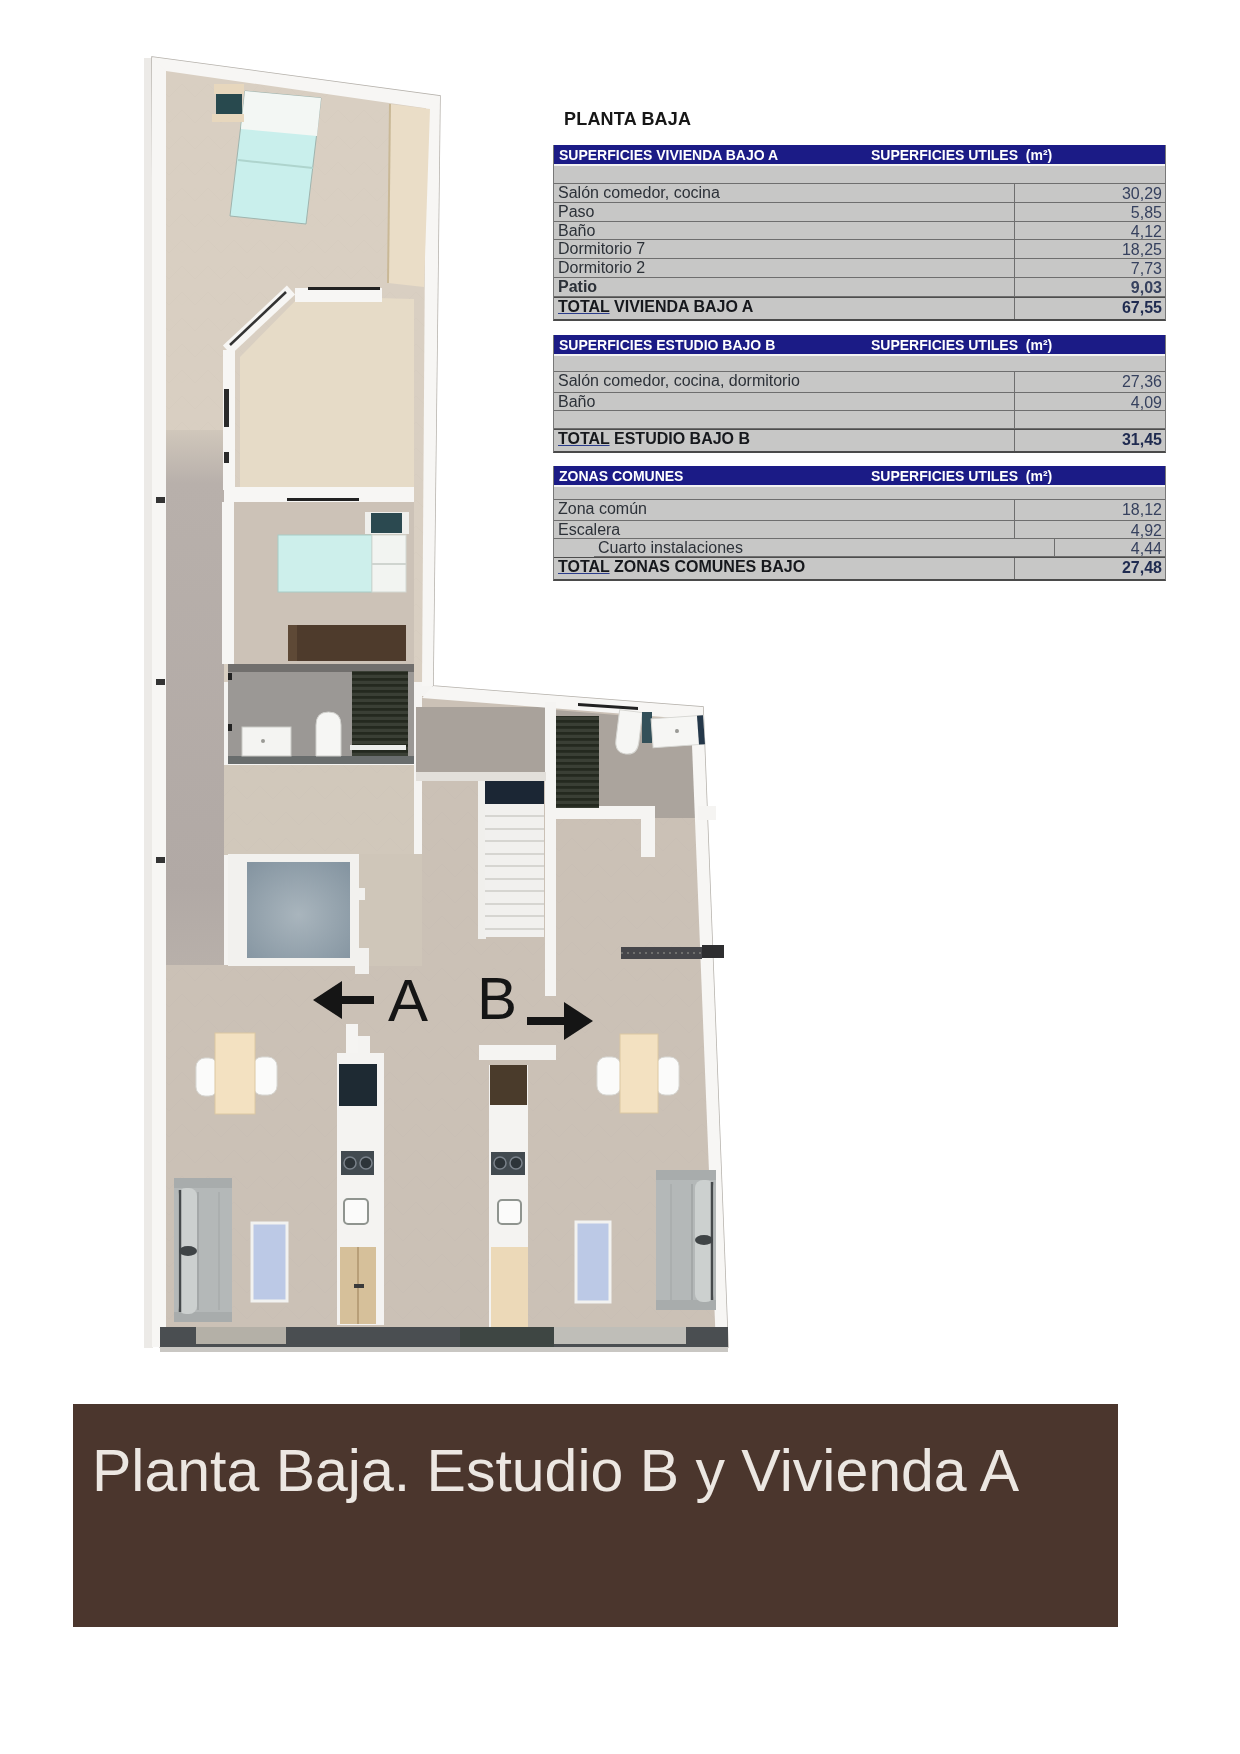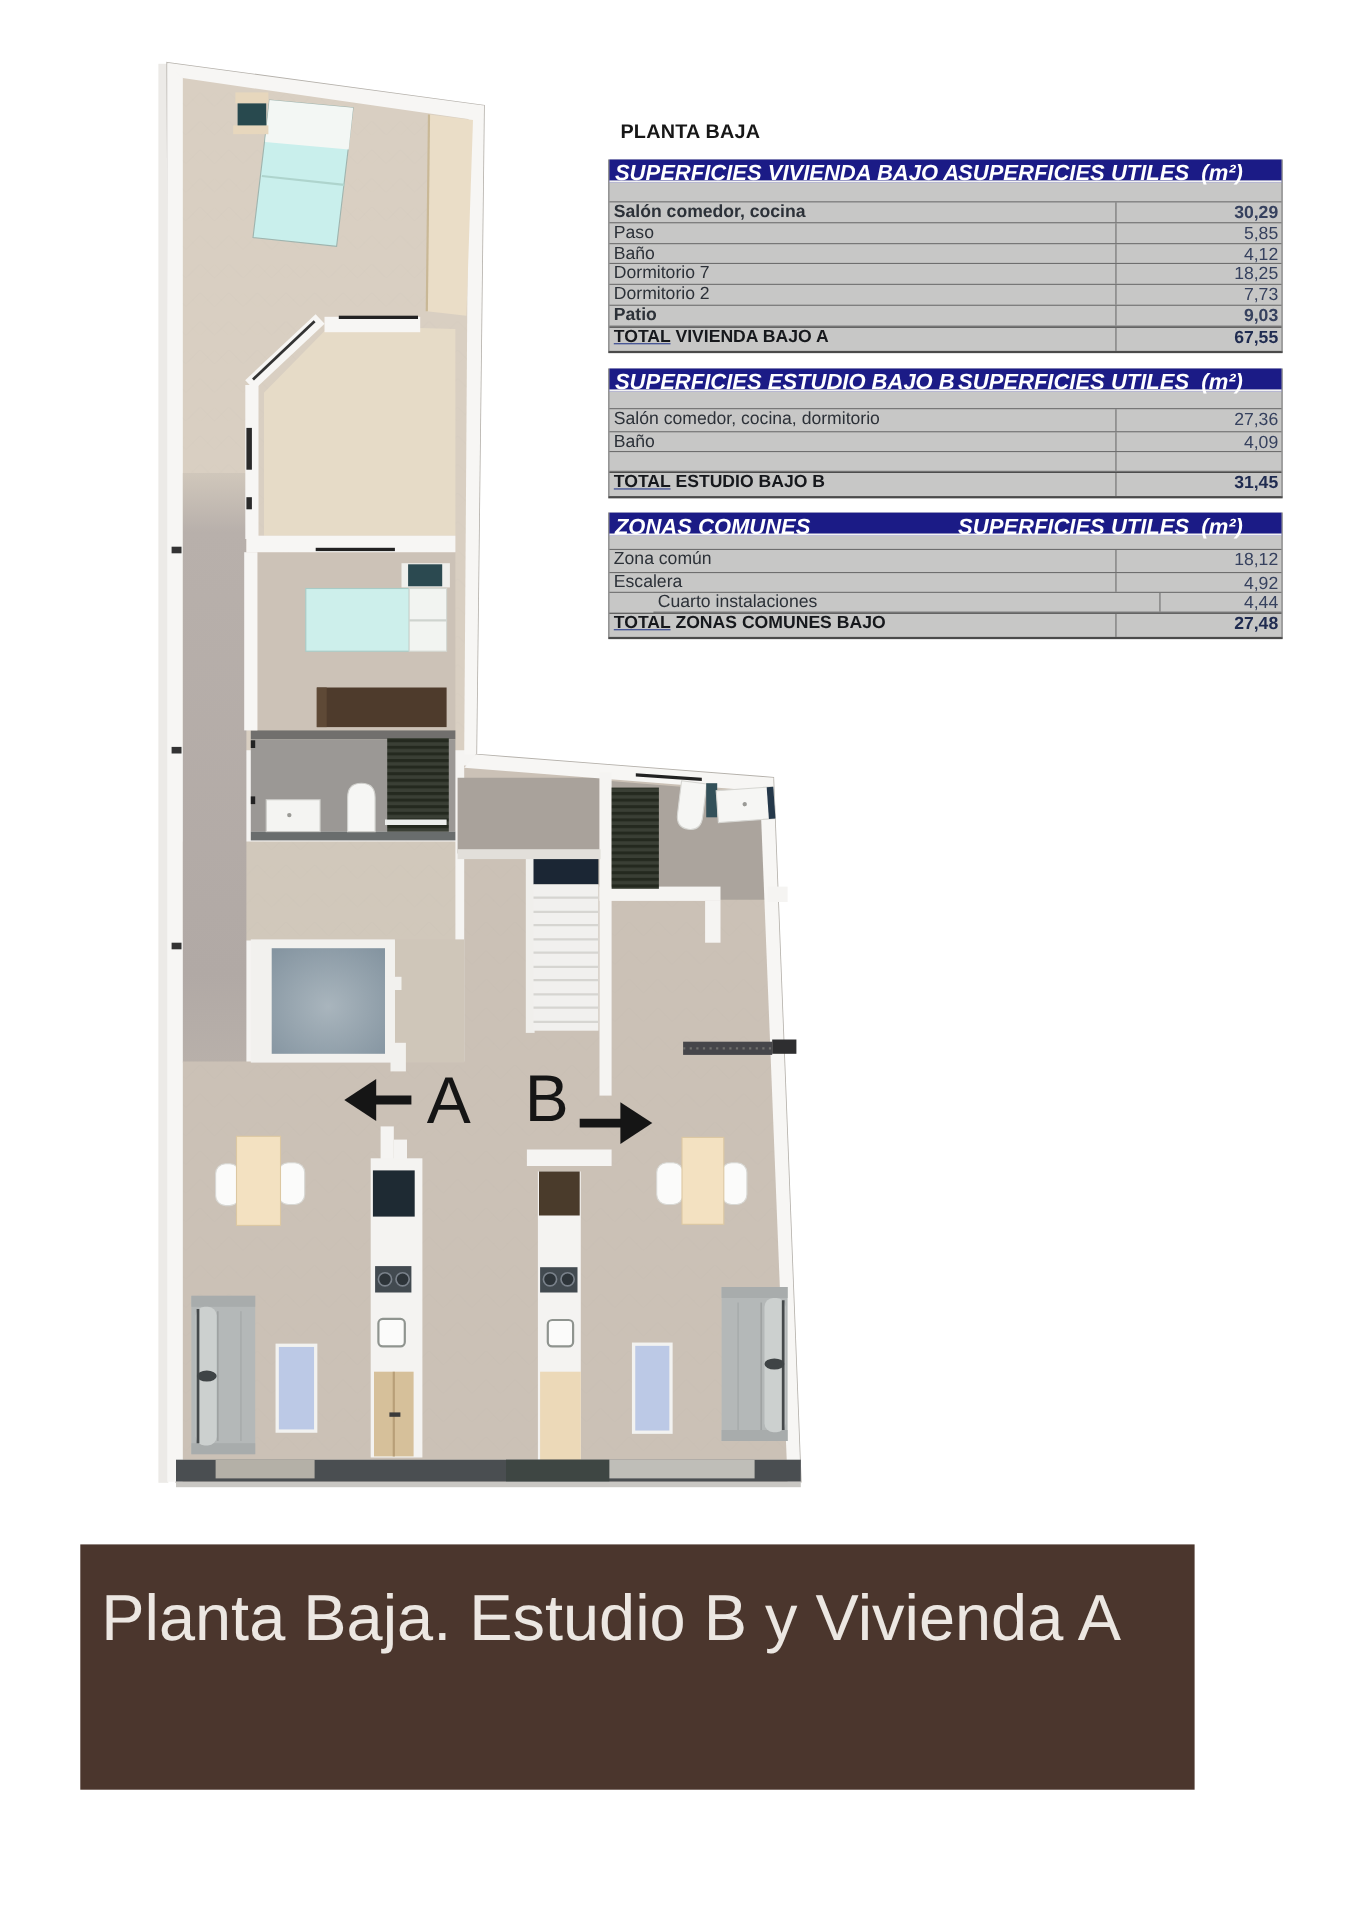--- a/index.html
+++ b/index.html
@@ -3,33 +3,33 @@
 <meta charset="utf-8">
 <style>
   html,body{margin:0;padding:0;background:#ffffff;}
   #page{position:relative;width:1240px;height:1754px;background:#fff;overflow:hidden;
         font-family:"Liberation Sans",sans-serif;}
   #plan{position:absolute;left:0;top:0;filter:blur(0.5px);}
   .title{position:absolute;left:564px;top:109px;font-size:18px;font-weight:bold;color:#171717;letter-spacing:0.2px;}
   .tbl{position:absolute;left:553px;width:611px;background:#c7c7c6;
        border-left:1px solid #787878;border-right:1px solid #787878;border-bottom:2px solid #4a4a4a;}
   .hd{height:19px;background:#1b1b86;border-bottom:2px solid #f2f2f2;color:#fff;
-      font-style:italic;font-weight:bold;font-size:20px;position:relative;}
+      font-weight:bold;font-size:14px;position:relative;}
   .hd .l{position:absolute;left:5px;top:2px;white-space:nowrap;}
   .hd .r{position:absolute;left:317px;top:2px;white-space:nowrap;}
   .gap{border-bottom:1px solid #6e6e6e;}
   .row{position:relative;border-bottom:1px solid #6e6e6e;font-size:16px;color:#2c3138;}
   .row .t{position:absolute;left:4px;top:0px;white-space:nowrap;}
   .row .v{position:absolute;left:460px;right:0;top:0;bottom:0;border-left:1px solid #6e6e6e;
           text-align:right;padding-right:3px;color:#36415e;}
   .row .v span{position:relative;top:1px;}
   .total{font-weight:bold;border-bottom:none;border-top:1px solid #4d4d4d;color:#16181c;}
   .total .v{color:#1f2b50;}
   .total u{text-decoration-color:#2a3c8c;}
-  #banner{position:absolute;left:73px;top:1404px;width:1013px;height:223px;background:#4b362d;}
+  #banner{position:absolute;left:73px;top:1404px;width:1013px;height:223px;background:#4b362d;padding-left:32px;}
   #banner span{position:absolute;left:19px;top:33px;font-size:59px;color:#ece7e2;letter-spacing:0px;white-space:nowrap;}
 </style>
 </head>
 <body>
 <div id="page">
 
 <svg id="plan" width="1240" height="1754" viewBox="0 0 1240 1754">
   <defs>
     <pattern id="hb" width="26" height="26" patternUnits="userSpaceOnUse">
       <rect width="26" height="26" fill="none"></rect>
@@ -252,21 +252,21 @@
 </svg>
 
 <div class="title">PLANTA BAJA</div>
 
 <div class="tbl" style="top:145px;">
   <div class="hd">
         <span class="l">SUPERFICIES VIVIENDA BAJO A</span>
         <span class="r">SUPERFICIES UTILES&nbsp;&nbsp;(m²)</span>
       </div>
   <div class="gap" style="height:17px;"></div>
-  <div class="row" style="height:18px;font-weight:bold;">
+  <div class="row" style="height:18px;">
         <span class="t">Salón comedor, cocina</span>
         <span class="v"><span>30,29</span></span>
       </div>
   <div class="row" style="height:18px;">
         <span class="t">Paso</span>
         <span class="v"><span>5,85</span></span>
       </div>
   <div class="row" style="height:17px;">
         <span class="t">Baño</span>
         <span class="v"><span>4,12</span></span>

